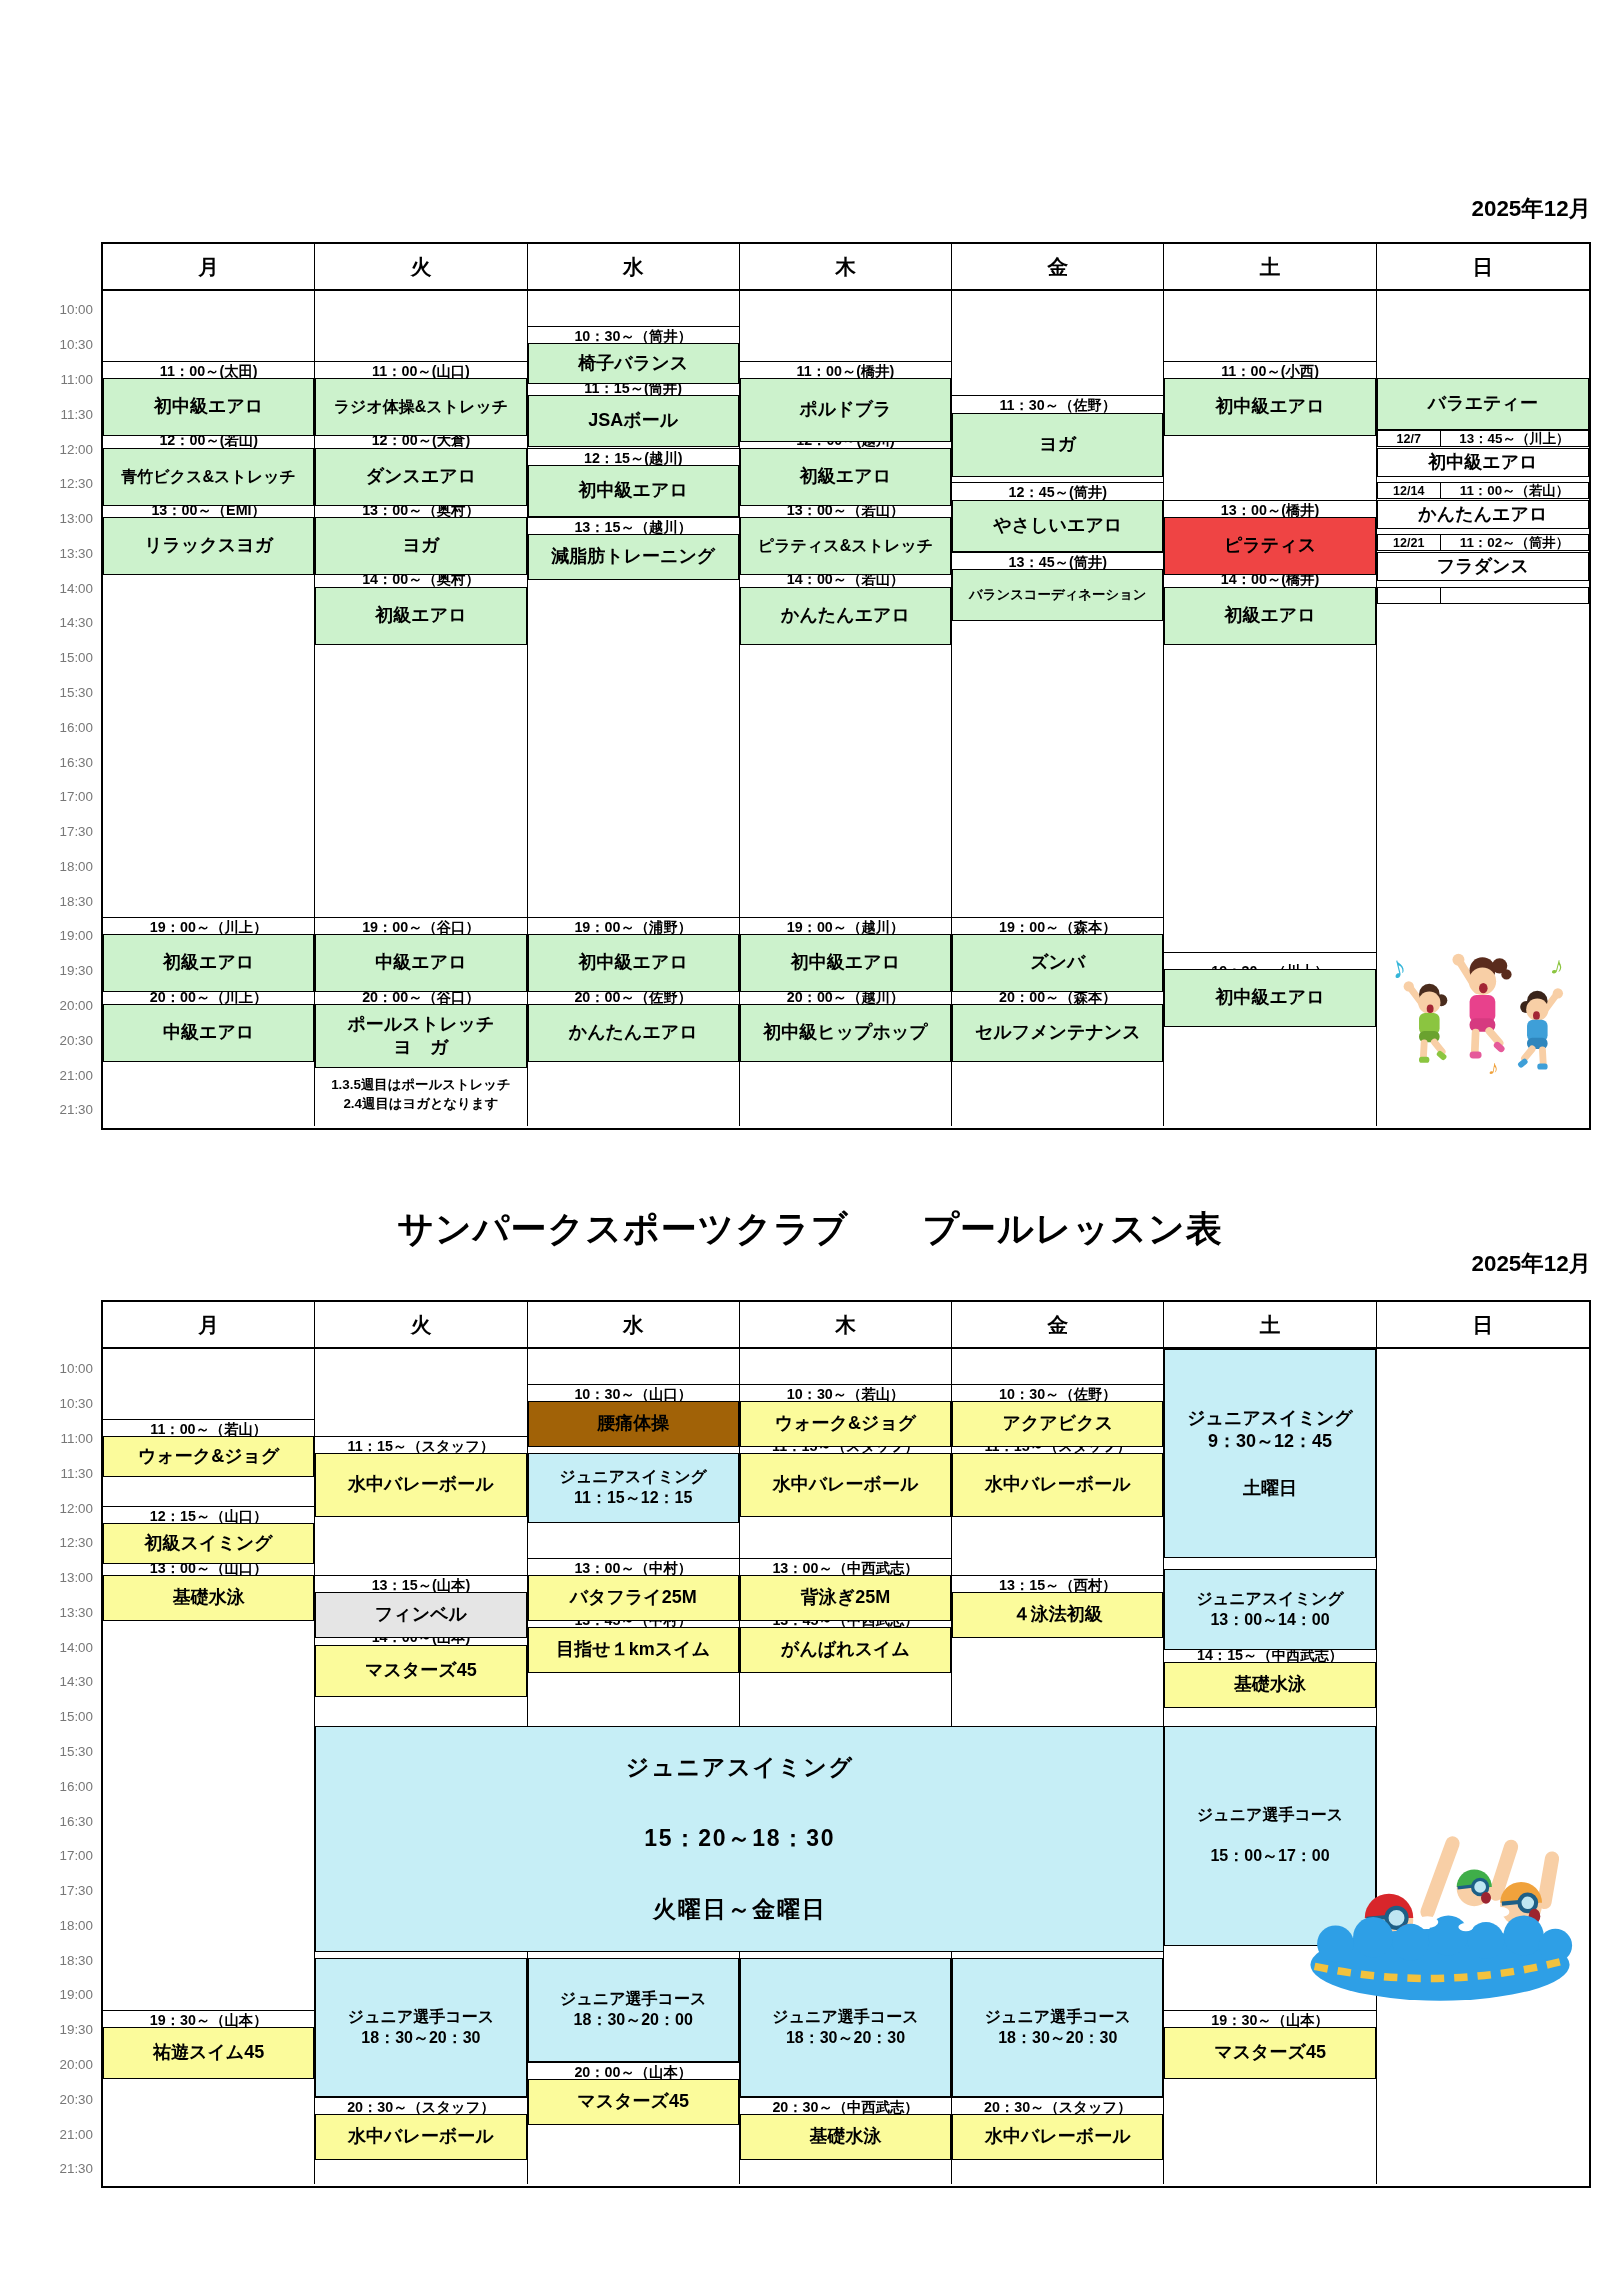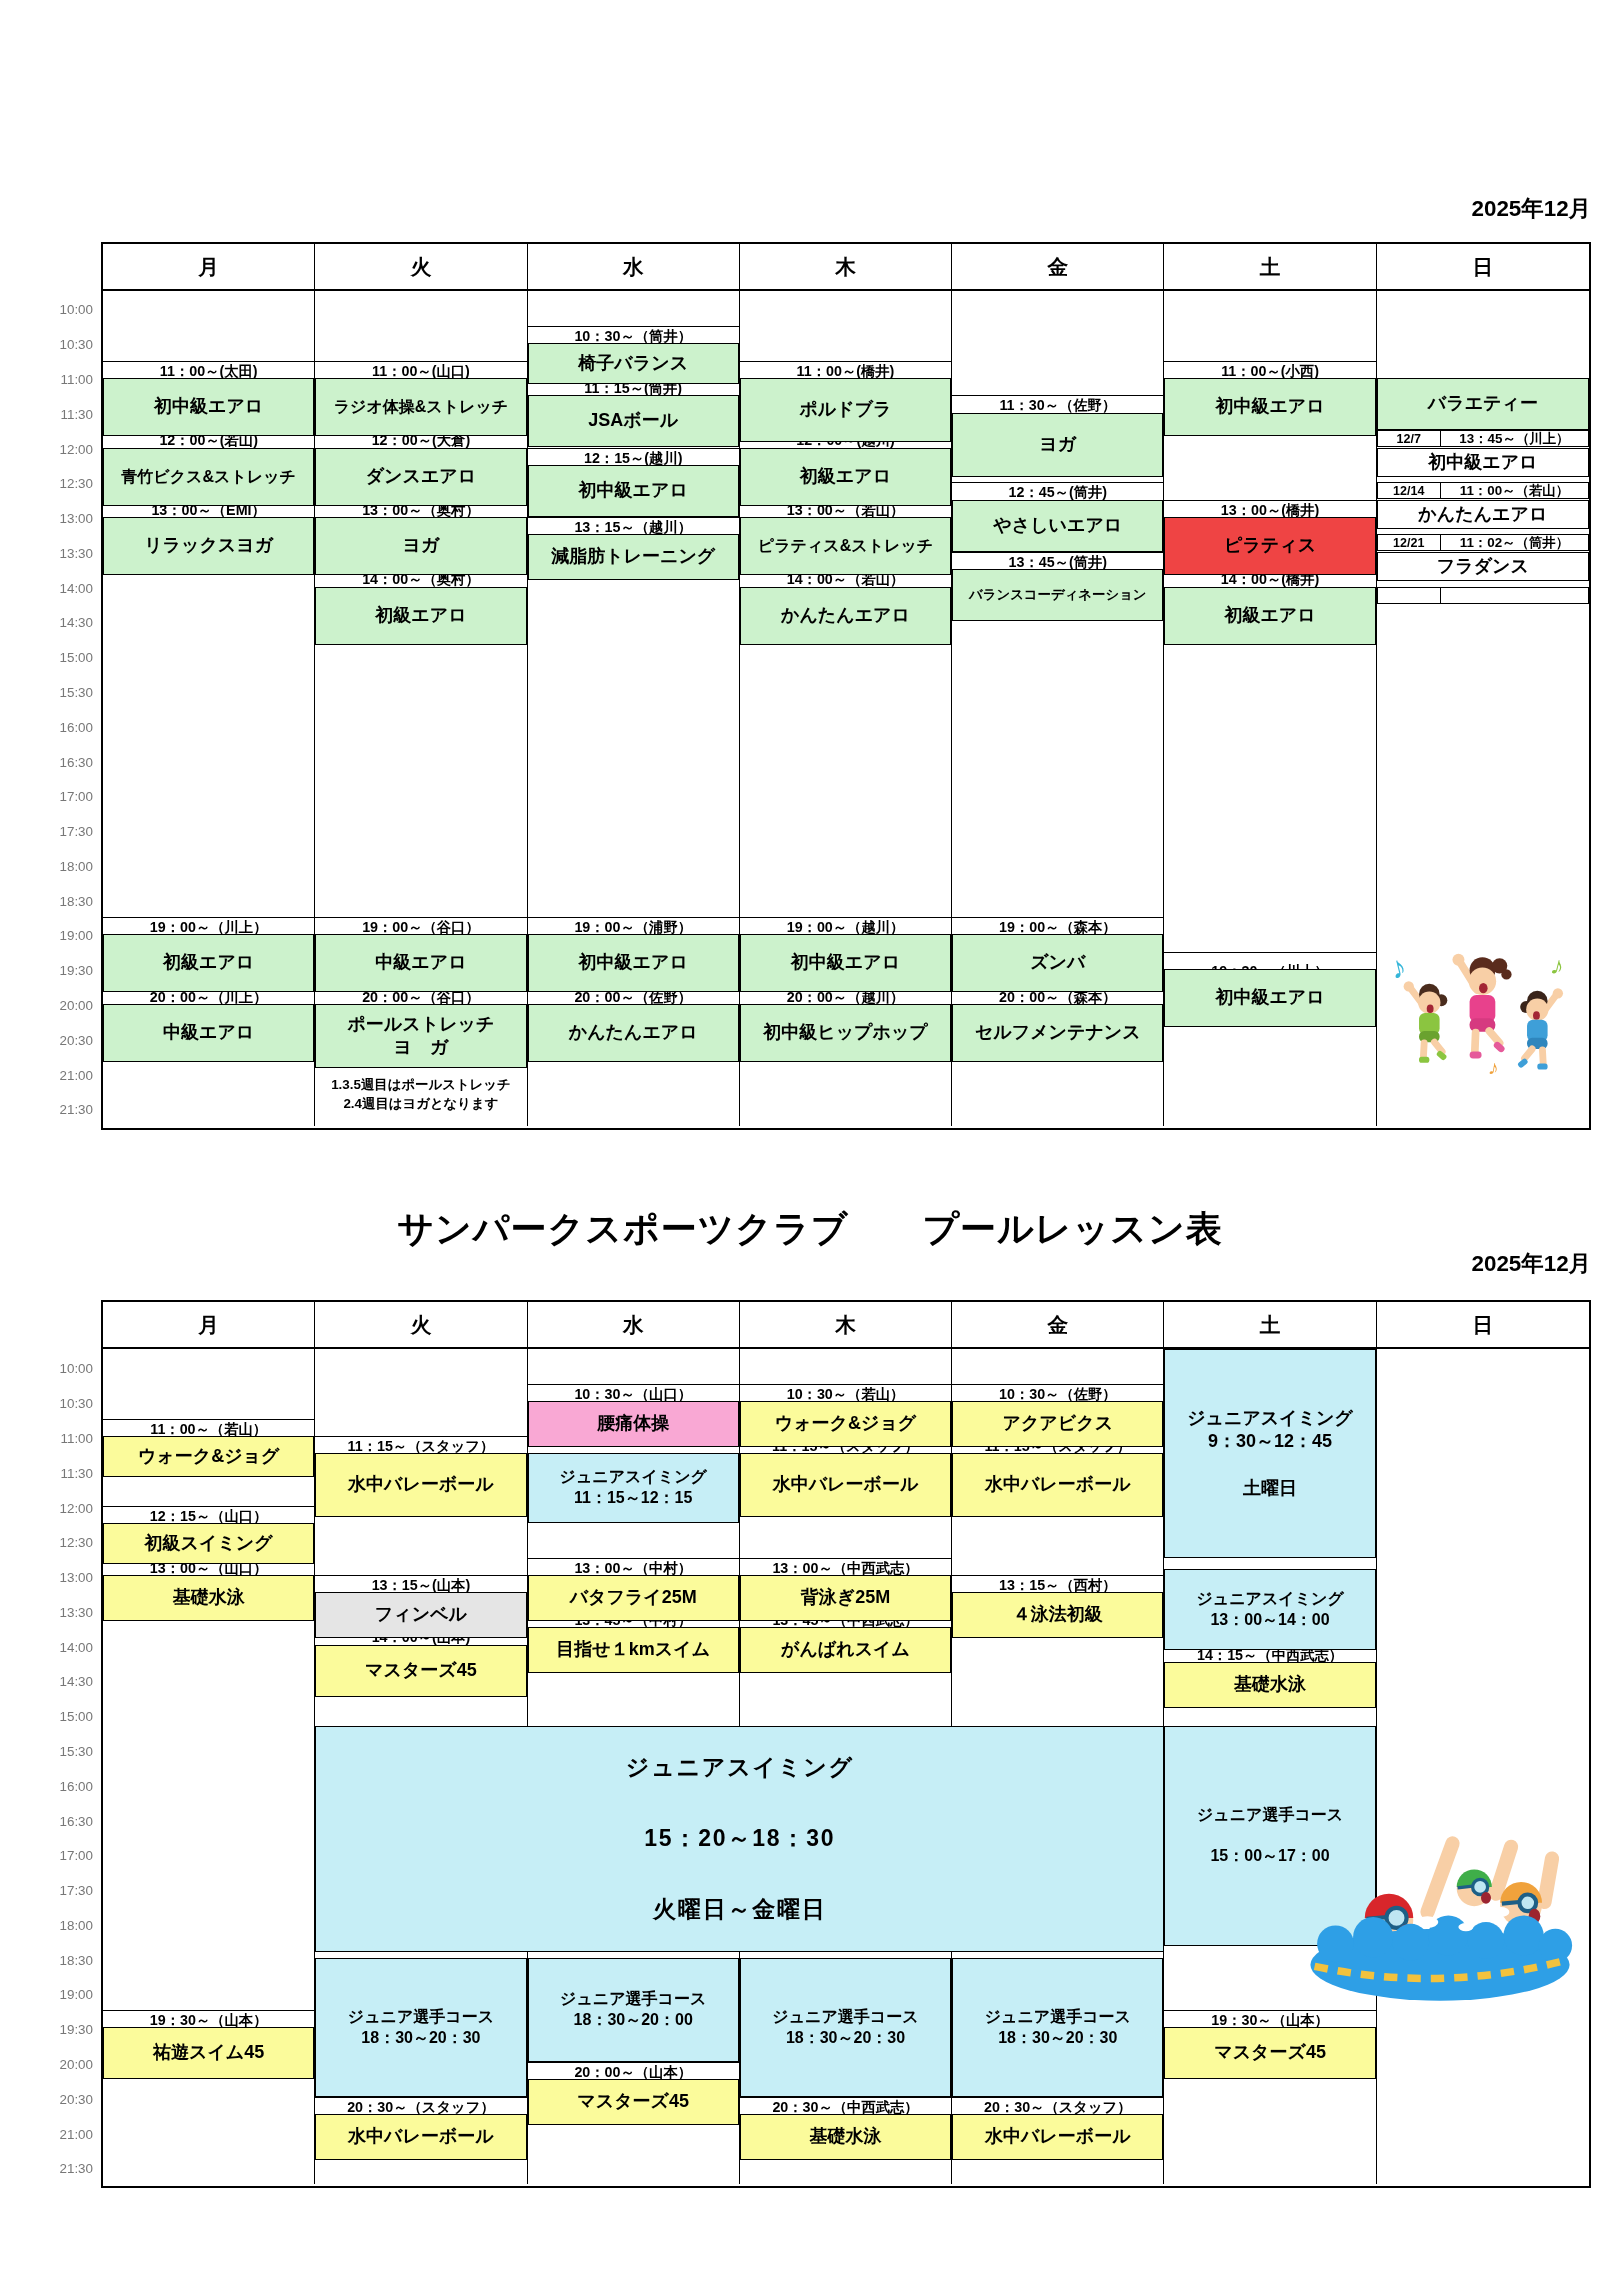--- a/index.html
+++ b/index.html
@@ -276,21 +276,21 @@
           <div class="block" style="top: 243px; height: 46px; background: #e5e5e5; font-size: 18px;">フィンベル</div>
           <div class="strip" style="top: 278px; height: 17.4px;">14：00～(山本)</div>
           <div class="block" style="top: 296px; height: 52px; background: rgb(251, 251, 155); font-size: 18px;">マスターズ45</div>
           <div class="block" style="top: 609px; height: 139px; background: rgb(198, 238, 246); font-size: 16px;">ジュニア選手コース
 18：30～20：30</div>
           <div class="strip" style="top: 748px; height: 17.4px;">20：30～（スタッフ）</div>
           <div class="block" style="top: 765px; height: 46px; background: rgb(251, 251, 155); font-size: 18px;">水中バレーボール</div>
         </div>
         <div class="dcol" style="left: 28.5714%; width: 14.2857%;">
           <div class="strip" style="top: 35px; height: 17.4px;">10：30～（山口）</div>
-          <div class="block" style="top: 52px; height: 46px; background: #f9a8d4; font-size: 18px;">腰痛体操</div>
+          <div class="block" style="top: 52px; height: 46px; background: #a16207; font-size: 18px;">腰痛体操</div>
           <div class="block" style="top: 104px; height: 70px; background: rgb(198, 238, 246); font-size: 16px;">ジュニアスイミング
 11：15～12：15</div>
           <div class="strip" style="top: 209px; height: 17.4px;">13：00～（中村）</div>
           <div class="block" style="top: 226px; height: 46px; background: rgb(251, 251, 155); font-size: 18px;">バタフライ25M</div>
           <div class="strip" style="top: 261px; height: 17.4px;">13：45～（中村）</div>
           <div class="block" style="top: 278px; height: 46px; background: rgb(251, 251, 155); font-size: 18px;">目指せ１kmスイム</div>
           <div class="block" style="top: 609px; height: 104px; background: rgb(198, 238, 246); font-size: 16px;">ジュニア選手コース
 18：30～20：00</div>
           <div class="strip" style="top: 713px; height: 17.4px;">20：00～（山本）</div>
           <div class="block" style="top: 730px; height: 46px; background: rgb(251, 251, 155); font-size: 18px;">マスターズ45</div>

